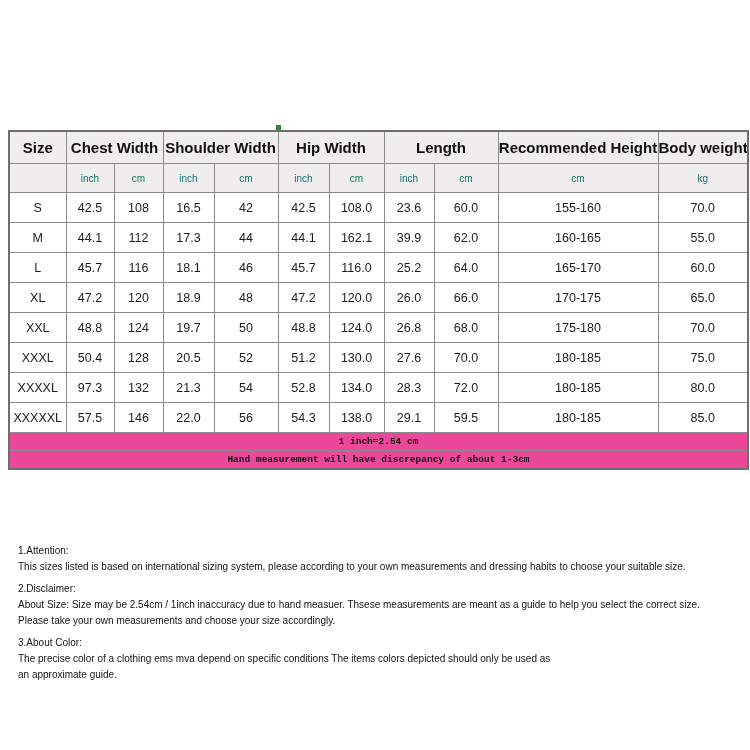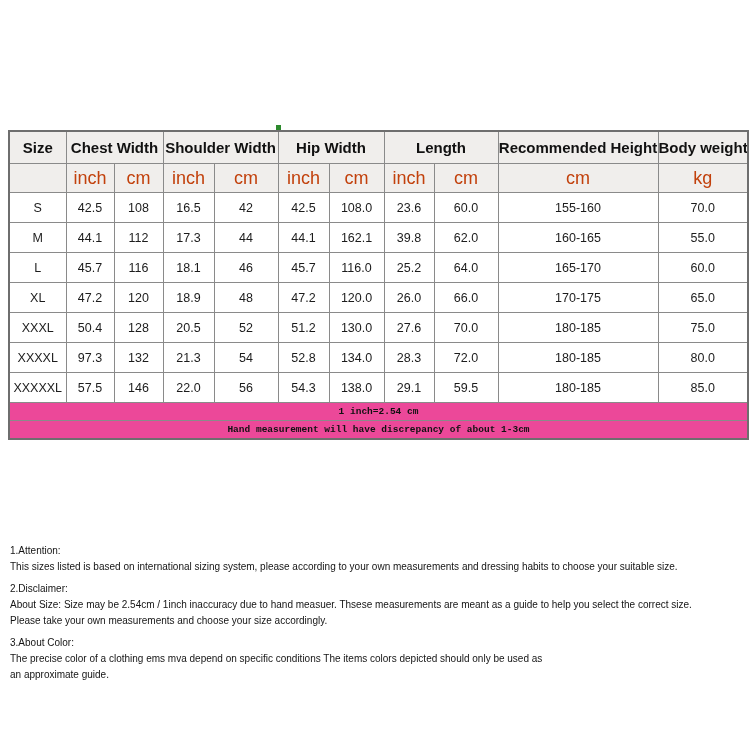--- a/index.html
+++ b/index.html
@@ -17,34 +17,34 @@
     border:2px solid #6e6e6e;
   }
   table.size-table th, table.size-table td{
     border:1px solid #8a8a8a;text-align:center;vertical-align:middle;
     padding:0;overflow:hidden;white-space:nowrap;
   }
   thead th.group{
     height:31px;background:#f0eeec;font-weight:bold;font-size:15px;color:#111;
   }
   thead th.sub{
-    height:28px;background:#f0eeec;font-weight:normal;font-size:18px;color:#c2410c;
+    height:28px;background:#f0eeec;font-weight:normal;font-size:10px;color:#0f766e;
   }
   tbody td{
     height:29px;background:#ffffff;font-size:12.5px;color:#1c1c1c;
   }
   tfoot td{
     height:17px;background:#ec4899;
     font-family:"Liberation Mono", monospace;font-weight:bold;font-size:9.5px;color:#111;
   }
   .notes{
     position:absolute;left:8px;top:543px;width:740px;
     font-size:10px;line-height:16px;color:#141414;letter-spacing:0;
   }
-  .note-section{margin:0 0 6px 2px;}
+  .note-section{margin:0 0 6px 10px;}
   .note-heading{font-weight:normal;}
 </style>
 </head>
 <body>
 
 <div class="artifact"></div>
 
 <table class="size-table">
   <colgroup>
       <col style="width: 57px;">
@@ -98,21 +98,21 @@
         <td>70.0</td>
       </tr>
       <tr>
         <td>M</td>
         <td>44.1</td>
         <td>112</td>
         <td>17.3</td>
         <td>44</td>
         <td>44.1</td>
         <td>162.1</td>
-        <td>39.8</td>
+        <td>39.9</td>
         <td>62.0</td>
         <td>160-165</td>
         <td>55.0</td>
       </tr>
       <tr>
         <td>L</td>
         <td>45.7</td>
         <td>116</td>
         <td>18.1</td>
         <td>46</td>
@@ -128,20 +128,33 @@
         <td>47.2</td>
         <td>120</td>
         <td>18.9</td>
         <td>48</td>
         <td>47.2</td>
         <td>120.0</td>
         <td>26.0</td>
         <td>66.0</td>
         <td>170-175</td>
         <td>65.0</td>
+      </tr>
+      <tr>
+        <td>XXL</td>
+        <td>48.8</td>
+        <td>124</td>
+        <td>19.7</td>
+        <td>50</td>
+        <td>48.8</td>
+        <td>124.0</td>
+        <td>26.8</td>
+        <td>68.0</td>
+        <td>175-180</td>
+        <td>70.0</td>
       </tr>
       <tr>
         <td>XXXL</td>
         <td>50.4</td>
         <td>128</td>
         <td>20.5</td>
         <td>52</td>
         <td>51.2</td>
         <td>130.0</td>
         <td>27.6</td>

